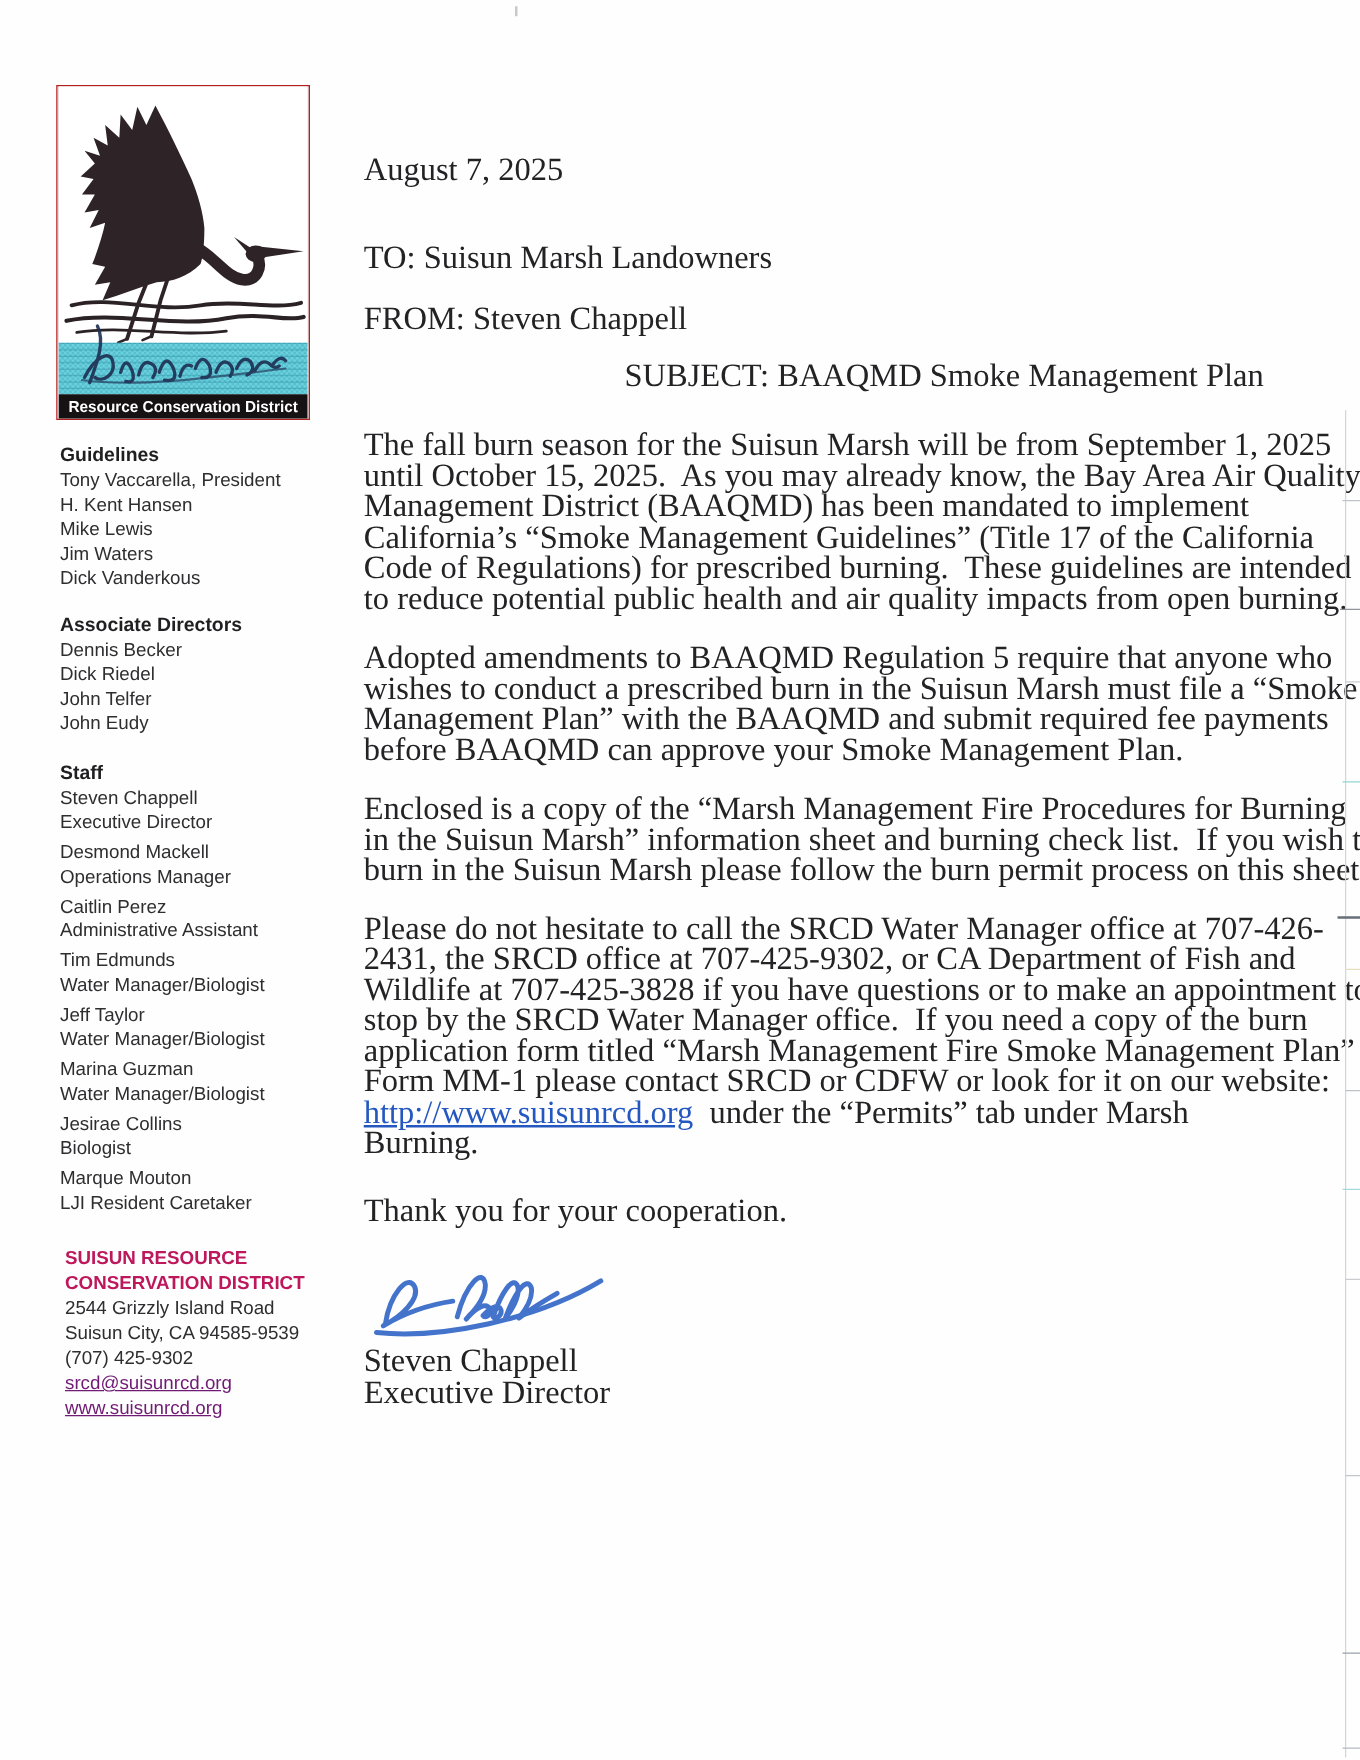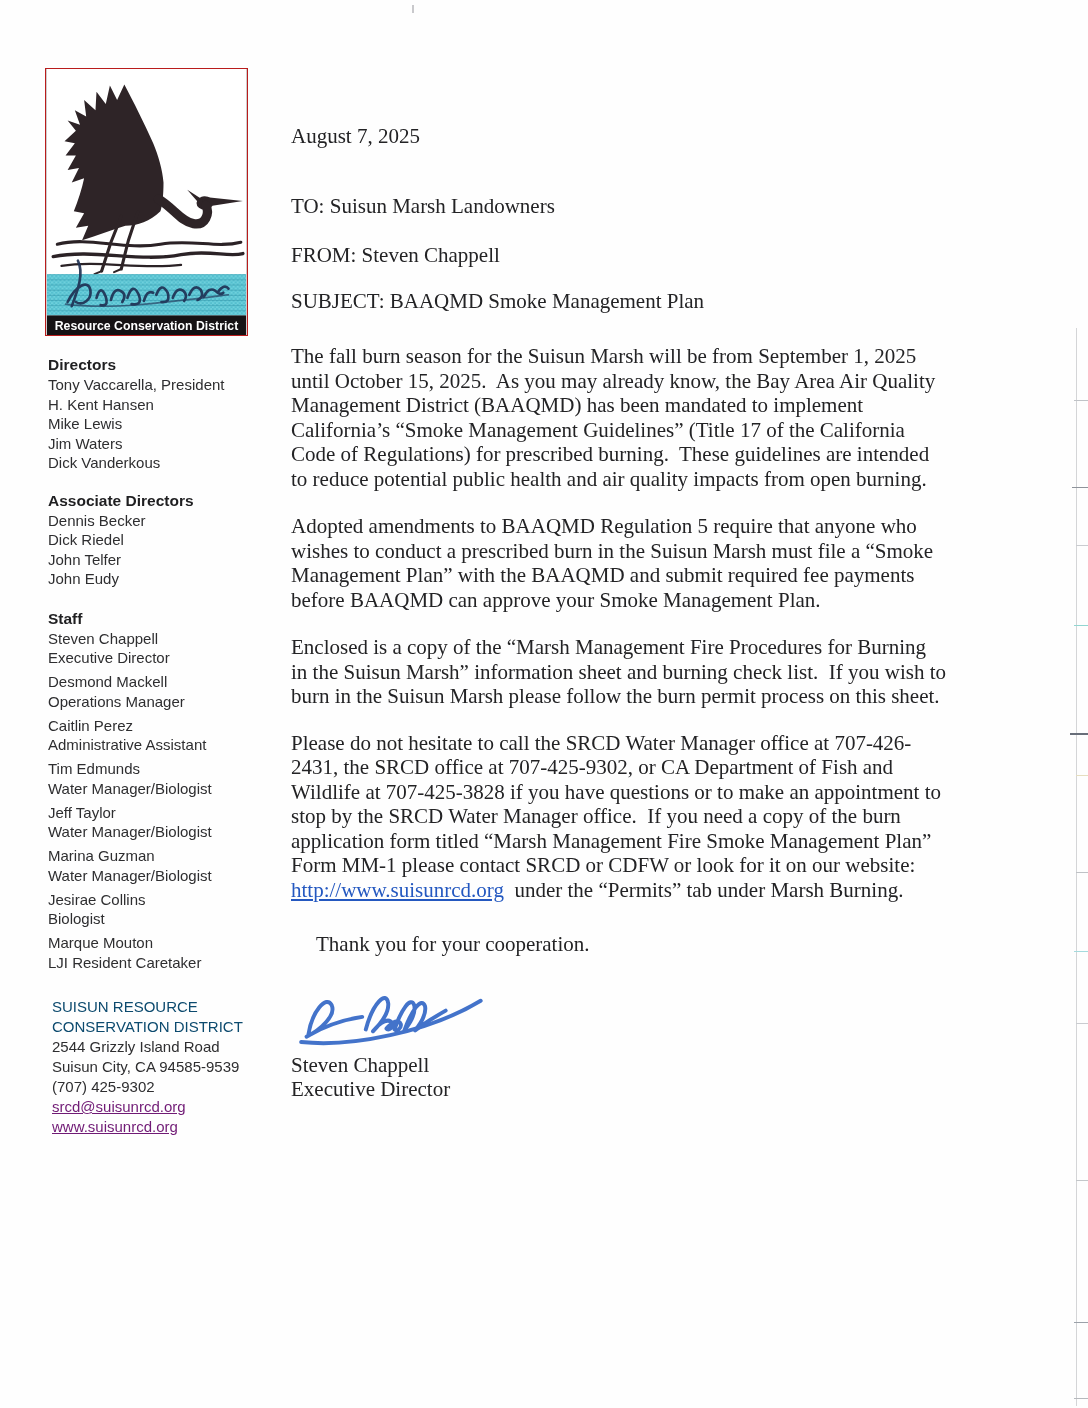--- a/index.html
+++ b/index.html
@@ -14,39 +14,39 @@
   .logo svg { display:block; width:100%; height:100%; }
 
   
   .sidebar { position:absolute; left:48px; top:355px; width:235px; color:#2e2e30;
              font-size:15px; line-height:19.5px; }
   .side-sec { margin-bottom:18px; }
   .side-sec.assoc { margin-bottom:20px; }
   .side-sec h3 { font-size:15.5px; line-height:20px; font-weight:700; color:#1f1f21; }
   .pair { margin-bottom:4.5px; }
   .contact { margin-top:25px; padding-left:4px; line-height:20px; }
-  .contact .org { font-weight:400; color:#0c4a6e; }
+  .contact .org { font-weight:700; color:#be185d; }
   .contact a { color:#701a75; text-decoration:underline; display:inline-block; }
 
   
   .letter { position:absolute; left:291px; top:124px; width:720px;
-            font-family:"Liberation Serif", serif; font-size:21px; line-height:24.5px;
+            font-family:"Liberation Serif", serif; font-size:26px; line-height:24.5px;
             color:#232325; }
   .lines { white-space:pre; }
   .date    { margin-bottom:45px; }
   .to      { margin-bottom:25px; }
   .from    { margin-bottom:21px; }
-  .subject { margin-bottom:31px; }
+  .subject { margin-bottom:31px;text-align:right; }
   .para    { margin-bottom:23px; }
   .para.p3 { margin-bottom:22px; }
   .para.p4 { margin-bottom:30px; }
   .linkline { white-space:pre; }
   .linkline a { color:#2458c0; text-decoration:underline; }
   .linkline .after { white-space:pre-wrap; }
-  .thanks  { margin-bottom:24px;margin-left:25px; }
+  .thanks  { margin-bottom:24px; }
   .sig-wrap { height:72px; margin-top:4px; position:relative; }
   .sig-wrap svg { position:absolute; left:-6px; top:0; }
 
   
   .edge-line { position:absolute; left:1076px; top:328px; width:1px; height:1078px; background:#d4d5d7; }
   .tick { position:absolute; height:1px; }
   .speck { position:absolute; background:#c9c9cc; }
 </style>
 </head>
 <body>
@@ -112,21 +112,21 @@
       </g>
 
       <rect x="0" y="239" width="193" height="19" fill="#161214"></rect>
       <text x="96.5" y="253" text-anchor="middle" font-family="Liberation Sans, sans-serif" font-size="12.3" font-weight="700" fill="#ffffff" textLength="178" lengthAdjust="spacingAndGlyphs">Resource Conservation District</text>
     </svg>
   </div>
 
   <aside class="sidebar">
 
     <section class="side-sec">
-      <h3>Directors</h3>
+      <h3>Guidelines</h3>
       <div>Tony Vaccarella, President</div>
       <div>H. Kent Hansen</div>
       <div>Mike Lewis</div>
       <div>Jim Waters</div>
       <div>Dick Vanderkous</div>
     </section>
 
     <section class="side-sec assoc">
       <h3>Associate Directors</h3>
       <div>Dennis Becker</div>

